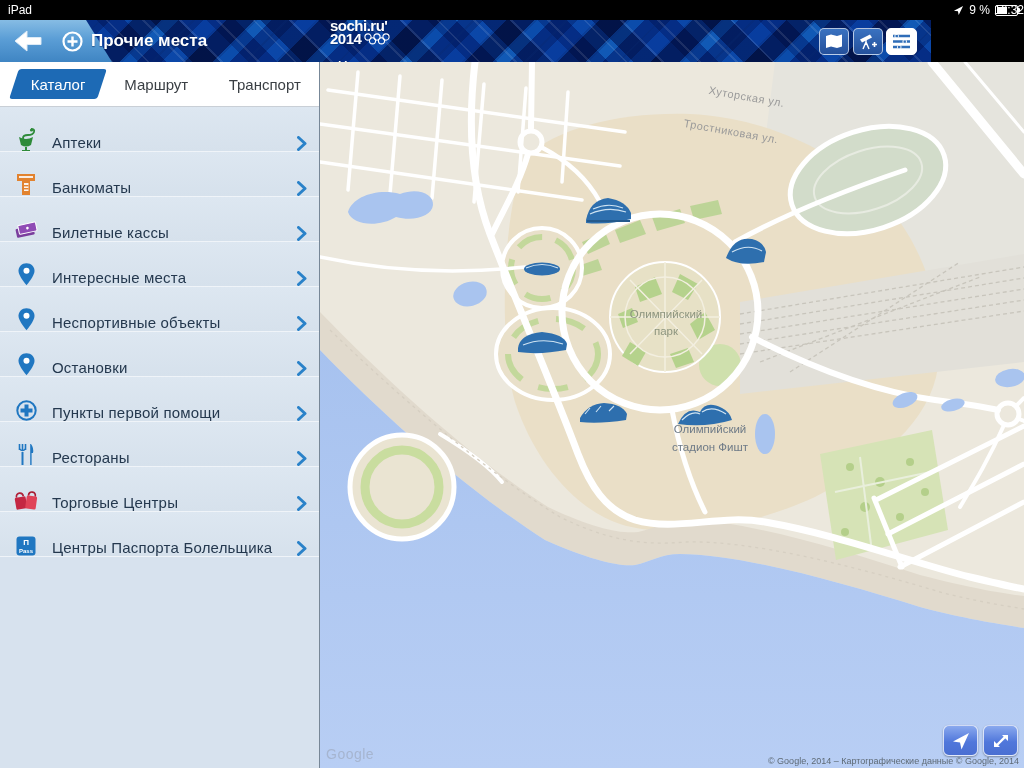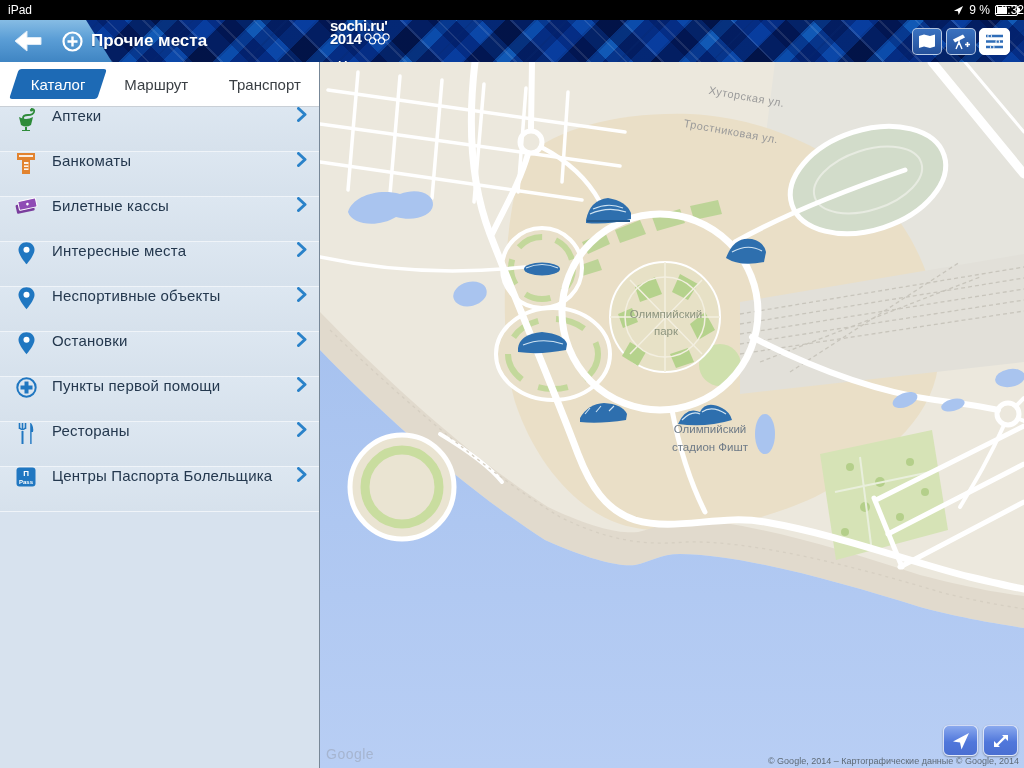--- a/index.html
+++ b/index.html
@@ -9,21 +9,21 @@
   
   .status-bar{position:absolute;left:0;top:0;width:1024px;height:20px;background:#000;color:#fff;font-size:12px;}
   .sb-left{position:absolute;left:8px;top:3px;display:flex;align-items:center;gap:5px;flex-direction:column;}
   .sb-time{position:absolute;left:0;right:0;top:3px;text-align:right;font-weight:normal;}
   .sb-right{position:absolute;right:6px;top:3px;display:flex;align-items:center;gap:5px;}
   .battery{display:inline-block;width:21px;height:9px;border:1px solid #fff;border-radius:2px;position:relative;}
   .battery::after{content:"";position:absolute;right:-3px;top:2px;width:2px;height:4px;background:#fff;border-radius:0 1px 1px 0;}
   .battery .fill{position:absolute;left:1px;top:1px;bottom:1px;width:46%;background:#fff;}
 
   
-  .nav-bar{position:absolute;left:0;top:20px;width:1024px;height:42px;
+  .nav-bar{position:absolute;left:0;top:20px;width:931px;height:42px;
     background-color:#1d64b2;
     background-image:
       repeating-linear-gradient(45deg, rgba(255,255,255,0.10) 0 2px, rgba(255,255,255,0) 2px 26px),
       repeating-linear-gradient(-45deg, rgba(8,40,110,0.28) 0 2px, rgba(8,40,110,0) 2px 22px),
       repeating-linear-gradient(45deg, #2a79c6 0 20px, #1b5aa6 20px 40px, #3e8ed2 40px 58px, #174f92 58px 78px),
       repeating-linear-gradient(-45deg, #2f80cc 0 16px, #1d5fa9 16px 34px, #45a0dc 34px 46px, #123f7e 46px 66px);
     background-blend-mode:normal,normal,multiply,normal;
   }
   .back-btn{position:absolute;left:0;top:0;width:112px;height:42px;
     background:linear-gradient(180deg,#86bce4 0%,#5b9ed6 45%,#3f85c3 100%);
@@ -41,21 +41,21 @@
     background:linear-gradient(180deg,#3a72c0,#24509b);display:flex;align-items:center;justify-content:center;box-sizing:border-box;}
   .nav-btn.active{background:#fff;border-color:#fff;}
 
   
   .sidebar{position:absolute;left:0;top:62px;width:320px;height:706px;background:#d7e2ee;border-right:1px solid rgba(40,60,80,.55);box-sizing:border-box;}
   .tabs{display:flex;align-items:center;height:44px;background:#fff;border-bottom:1px solid #c9cfd6;}
   .tab-active{margin-left:14px;width:88px;height:30px;background:#1d6ab5;transform:skewX(-18deg);border-radius:3px;display:flex;align-items:center;justify-content:center;}
   .tab-active span{transform:skewX(18deg);color:#fff;font-size:15px;}
   .tab{flex:1;text-align:center;color:#3a3f44;font-size:15px;}
   .cat-list{}
-  .row{display:flex;align-items:flex-start;height:44px;padding:0 12px 0 12px;gap:12px;
+  .row{display:flex;align-items:flex-end;height:44px;padding:0 12px 0 12px;gap:12px;
     border-bottom:1px solid rgba(255,255,255,.55);
     background:linear-gradient(180deg,#dde7f1 0%,#d6e1ec 100%);}
   .row .ic{width:28px;display:flex;justify-content:center;}
   .row .lbl{flex:1;font-size:15px;color:#24384e;letter-spacing:.2px;}
 
   
   .map{position:absolute;left:320px;top:62px;width:704px;height:706px;background:#ece8dd;overflow:hidden;}
   .map svg.terrain{position:absolute;left:0;top:0;}
   .mlabel{position:absolute;color:#9a9a9a;font-size:11px;white-space:nowrap;}
   .street{transform:rotate(10deg);transform-origin:left top;letter-spacing:.5px;}
@@ -264,20 +264,38 @@
             <path d="M1.5,6 Q4.5,9 7.5,6" stroke="#2077c1" stroke-width="1.6" fill="none"></path>
             <path d="M13,1 Q16,5 15,10 L13.6,10 L13.6,22 L12.2,22 L12.2,1 Z" fill="#2077c1"></path>
           </svg>
         </span>
         <span class="lbl">Рестораны</span>
         <svg width="10" height="15" viewBox="0 0 10 15">
             <path d="M1.5,1.5 L8,7.5 L1.5,13.5" stroke="#2a82c9" stroke-width="3" fill="none" stroke-linecap="round" stroke-linejoin="round"></path>
           </svg>
       </div>
 
+      <div class="row">
+        <span class="ic">
+          <svg width="24" height="22" viewBox="0 0 24 22">
+            <g transform="rotate(-10 7 14)">
+              <path d="M3.5,8 Q3.5,4 7,4 Q10.5,4 10.5,8" stroke="#b02038" stroke-width="1.6" fill="none"></path>
+              <rect x="1.5" y="8" width="11" height="12" rx="1.5" fill="#c42742"></rect>
+            </g>
+            <g transform="rotate(8 17 13)">
+              <path d="M13.5,7 Q13.5,3 17,3 Q20.5,3 20.5,7" stroke="#a81c33" stroke-width="1.6" fill="none"></path>
+              <rect x="12" y="7" width="10.5" height="13" rx="1.5" fill="#e04358"></rect>
+            </g>
+          </svg>
+        </span>
+        <span class="lbl">Торговые Центры</span>
+        <svg width="10" height="15" viewBox="0 0 10 15">
+            <path d="M1.5,1.5 L8,7.5 L1.5,13.5" stroke="#2a82c9" stroke-width="3" fill="none" stroke-linecap="round" stroke-linejoin="round"></path>
+          </svg>
+      </div>
 
       <div class="row">
         <span class="ic">
           <svg width="20" height="20" viewBox="0 0 20 20">
             <rect x="0.5" y="0.5" width="19" height="19" rx="3" fill="#2077c1"></rect>
             <text x="10" y="9" text-anchor="middle" font-size="8" font-weight="bold" fill="#fff" font-family="Liberation Sans, sans-serif">П</text>
             <text x="10" y="17" text-anchor="middle" font-size="6" font-weight="bold" fill="#fff" font-family="Liberation Sans, sans-serif">Pass</text>
           </svg>
         </span>
         <span class="lbl">Центры Паспорта Болельщика</span>

